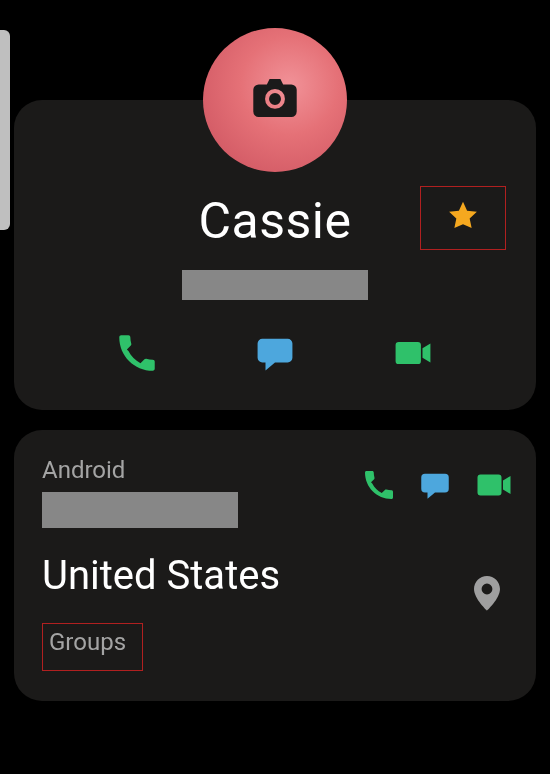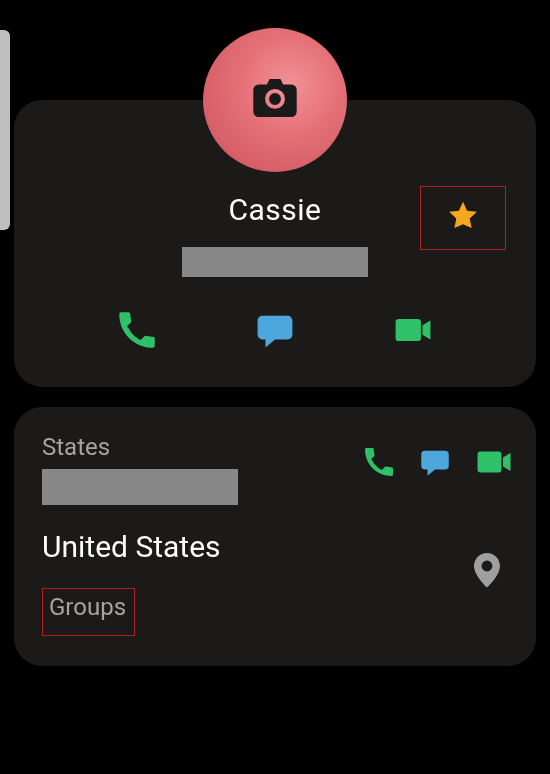--- a/index.html
+++ b/index.html
@@ -50,21 +50,21 @@
     .name-row {
       display: flex;
       align-items: center;
       justify-content: center;
       width: 100%;
       position: relative;
       margin-top: 12px;
     }
     .contact-name {
       color: #fff;
-      font-size: 30px;
+      font-size: 50px;
       font-weight: 400;
       letter-spacing: 0.5px;
     }
     .star-box {
       position: absolute;
       right: 10px;
       top: -6px;
       width: 86px;
       height: 64px;
       border: 1.5px solid #b12020;
@@ -96,21 +96,21 @@
     }
     .field { position: relative; margin-bottom: 24px; }
     .label {
       color: #a4a4a4;
       font-size: 24px;
       font-weight: 400;
       margin-bottom: 8px;
     }
     .value {
       color: #fff;
-      font-size: 30px;
+      font-size: 40px;
       font-weight: 400;
     }
     .redacted-mobile {
       width: 196px;
       height: 36px;
       margin-top: 4px;
     }
     .mobile-actions {
       position: absolute;
       right: -4px;
@@ -124,21 +124,21 @@
     .loc-icon {
       position: absolute;
       right: 8px;
       top: 24px;
       width: 26px;
       height: 34px;
     }
     .group-wrap {
       display: inline-block;
       border: 1.5px solid #b12020;
-      padding: 4px 8px 6px 6px;
+      padding: 4px 16px 6px 6px;
     }
   </style>
 </head>
 <body>
 
 <div class="scroll-handle"></div>
 
 <div class="card card-top">
   <div class="avatar">
     <span>
@@ -182,21 +182,21 @@
             <path fill="#2fc16a" d="M3 5h12a2 2 0 0 1 2 2v10a2 2 0 0 1-2 2H3a2 2 0 0 1-2-2V7a2 2 0 0 1 2-2zm15 4l5-3v12l-5-3V9z"></path>
           </svg>
       </span>
     </div>
   </div>
 </div>
 
 <div class="card card-bottom">
 
   <div class="field">
-    <div class="label">States</div>
+    <div class="label">Android</div>
     <div class="redacted redacted-mobile"></div>
     <div class="mobile-actions">
       <div class="sm">
         <span>
           <svg viewBox="0 0 24 24">
               <path fill="#2fc16a" d="M6.6 10.8c1.7 3.3 4.3 5.9 7.6 7.6l2.5-2.5c.3-.3.8-.4 1.2-.3 1.3.4 2.7.6 4.1.6.7 0 1.2.5 1.2 1.2V22c0 .7-.5 1.2-1.2 1.2C10.2 23.2.8 13.8.8 2 .8 1.3 1.3.8 2 .8h4.6c.7 0 1.2.5 1.2 1.2 0 1.4.2 2.8.6 4.1.1.4 0 .9-.3 1.2l-2.5 2.5z"></path>
             </svg>
         </span>
       </div>
       <div class="sm">

